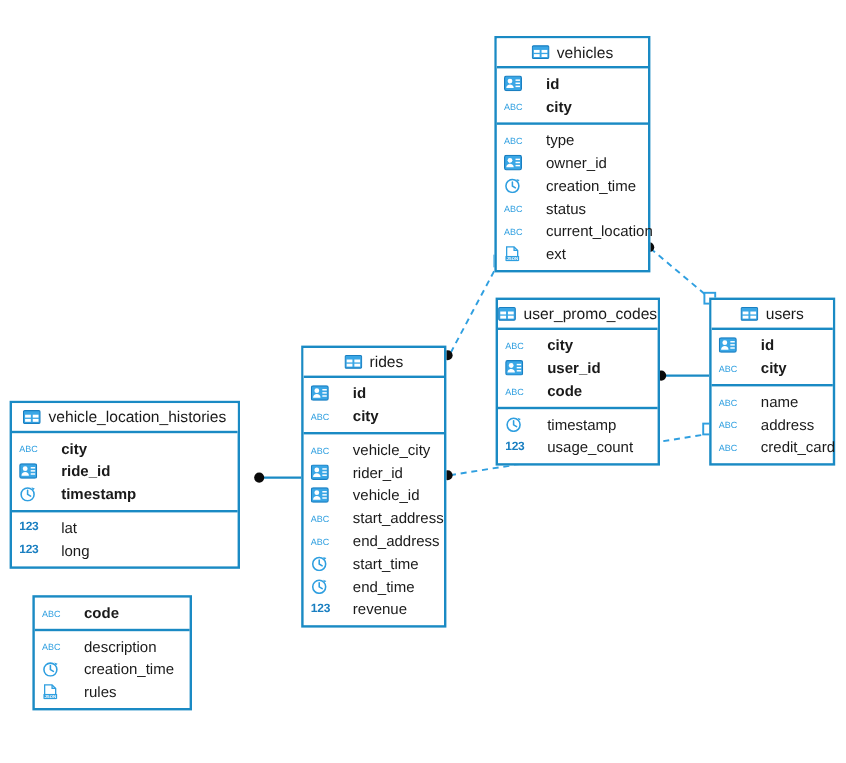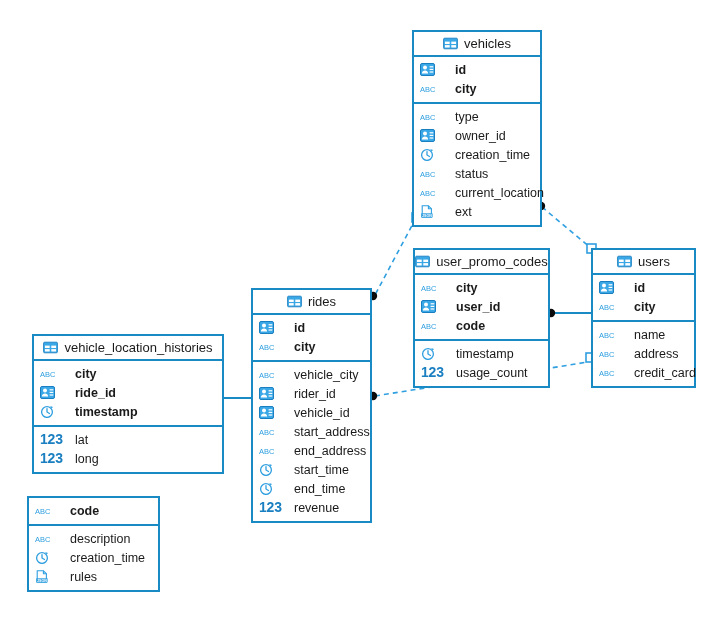--- a/index.html
+++ b/index.html
@@ -49,21 +49,21 @@
   
   .ico{
     width:15px;height:13px;
     flex:0 0 15px;
     display:inline-block;
     position:relative;
   }
   .ico svg{display:block;}
   .ico-num{
     font-family:"Liberation Sans", sans-serif;
-    font-size:14px;font-weight:bold;color:#1a7fc1;
+    font-size:10px;font-weight:bold;color:#1a7fc1;
     line-height:13px;letter-spacing:-0.2px;
   }
   .ico-abc{
     font-family:"Liberation Sans", sans-serif;
     font-size:7.5px;font-weight:normal;color:#2f9fe0;
     line-height:15px;letter-spacing:0px;
   }
 </style>
 </head>
 <body>
@@ -373,21 +373,21 @@
               </svg>
             </span>
             <span class="fname">end_time</span>
           </div>
           <div class="row">
             <span class="ico ico-num">123</span>
             <span class="fname">revenue</span>
           </div>
         </div>
       </div>
-      <div class="table" style="left: 32px; top: 334px; width: 192px;">
+      <div class="table" style="left: 8px; top: 334px; width: 192px;">
         <div class="thead">
           <span class="ico">
             <svg width="15" height="13" viewBox="0 0 15 13">
               <rect x="0.6" y="1.2" width="13.8" height="10.6" rx="1" fill="#3aa7e6" stroke="#1a7fc1" stroke-width="0.9"></rect>
               <rect x="1.9" y="4.6" width="4.8" height="2.4" fill="#ffffff"></rect>
               <rect x="8.3" y="4.6" width="4.8" height="2.4" fill="#ffffff"></rect>
               <rect x="1.9" y="8.1" width="4.8" height="2.4" fill="#ffffff"></rect>
               <rect x="8.3" y="8.1" width="4.8" height="2.4" fill="#ffffff"></rect>
             </svg>
           </span>

